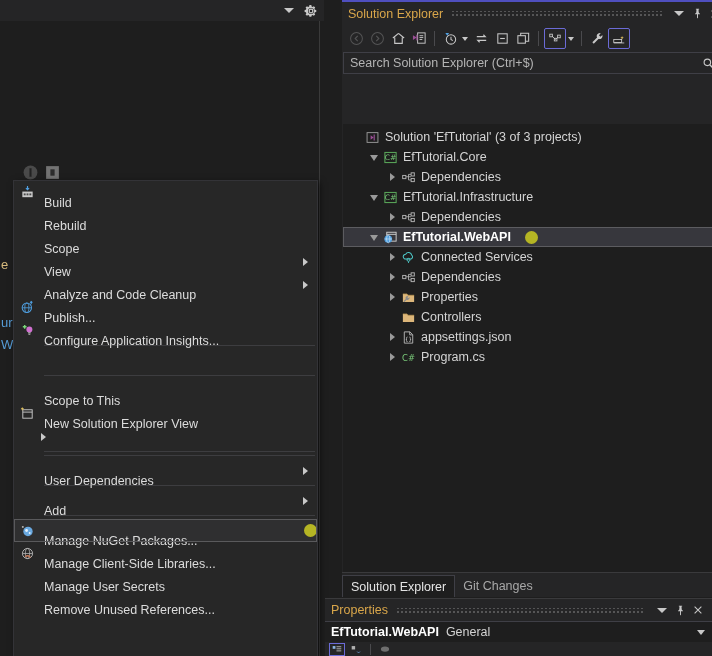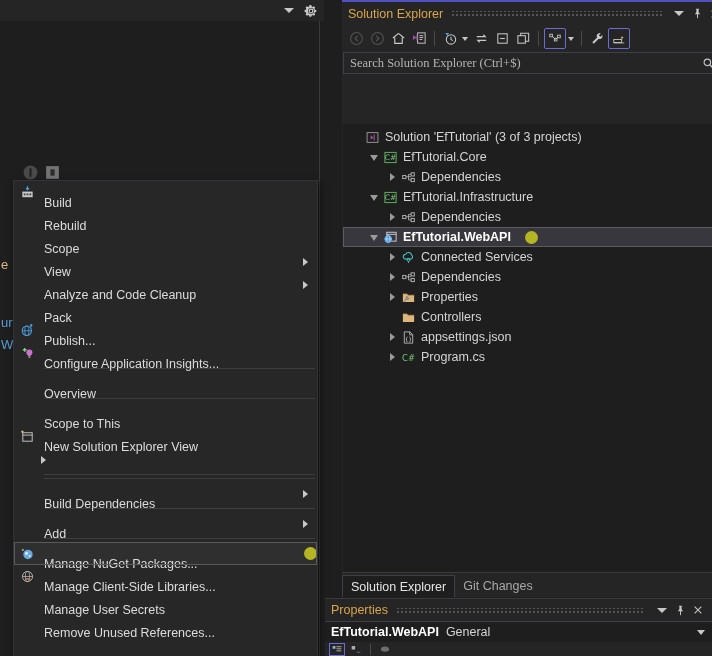--- a/index.html
+++ b/index.html
@@ -107,21 +107,21 @@
     border-top: 4px solid #c8c8c8; cursor: pointer; }
 
   .se-search {
     position: absolute; left: 1px; top: 52px; width: 385px; height: 22px;
     background: #252526; border: 1px solid #3f3f46;
     display: flex; align-items: center;
   }
   .se-search input {
     flex: 1; background: transparent; border: none; outline: none;
     color: #cfcfcf; font-size: 12.5px; padding-left: 6px;
-    font-family: Liberation Serif, serif;
+    font-family: Liberation Sans, sans-serif;
   }
   .se-search input::placeholder { color: #b4b4b4; }
   .se-search .srch-ic { width: 20px; display: flex; justify-content: center; cursor: pointer; }
 
   .se-tree {
     position: absolute; left: 1px; top: 76px; width: 385px; height: 495px;
     background: #1e1e1e; overflow: hidden; padding-top: 3px; margin-top: 48px;
   }
   .tr { position: relative; display: flex; align-items: center; height: 20px;
         font-size: 12.5px; color: #d4d4d4; cursor: pointer; white-space: nowrap; }
@@ -228,24 +228,20 @@
           <span class="ic"></span>
           <span class="lbl">View</span>
           <span class="arrow"></span>
         </div>
         <div class="ctx-item">
           <span class="ic"></span>
           <span class="lbl">Analyze and Code Cleanup</span>
           <span class="arrow"></span>
         </div>
         <div class="ctx-item">
-          <span class="ic"></span>
-          <span class="lbl">Pack</span>
-        </div>
-        <div class="ctx-item">
           <span class="ic">
             <svg width="15" height="15" viewBox="0 0 16 16">
               <circle cx="7.3" cy="8.3" r="5" fill="none" stroke="#4f9fe0" stroke-width="1.1"></circle>
               <ellipse cx="7.3" cy="8.3" rx="2.2" ry="5" fill="none" stroke="#4f9fe0" stroke-width=".9"></ellipse>
               <path d="M2.4 8.3h9.8" stroke="#4f9fe0" stroke-width=".9"></path>
               <path d="M12 4.5V1.8M10.8 2.9L12 1.7l1.2 1.2" stroke="#4f9fe0" stroke-width="1.1" fill="none"></path>
             </svg>
           </span>
           <span class="lbl">Publish...</span>
         </div>
@@ -255,21 +251,20 @@
               <path d="M3 4h4M5 2v4" stroke="#7ad67a" stroke-width="1.5"></path>
               <circle cx="10" cy="7" r="3.2" fill="#d070d0"></circle>
               <path d="M8.6 10.5h2.8M9 12h2" stroke="#c8c8c8" stroke-width="1"></path>
             </svg>
           </span>
           <span class="lbl">Configure Application Insights...</span>
         </div>
         <div class="ctx-sep"></div>
         <div class="ctx-item">
           <span class="ic"></span>
-          <span class="lbl">Overview</span>
         </div>
         <div class="ctx-sep"></div>
         <div class="ctx-item">
           <span class="ic"></span>
           <span class="lbl">Scope to This</span>
         </div>
         <div class="ctx-item">
           <span class="ic">
             <svg width="15" height="15" viewBox="0 0 16 16">
               <rect x="3" y="4" width="10" height="9" fill="none" stroke="#c8c8c8" stroke-width="1"></rect>
@@ -280,21 +275,21 @@
           <span class="lbl">New Solution Explorer View</span>
         </div>
         <div class="ctx-item">
           <span class="ic"></span>
           <span class="arrow"></span>
         </div>
         <div class="ctx-sep"></div>
         <div class="ctx-sep"></div>
         <div class="ctx-item">
           <span class="ic"></span>
-          <span class="lbl">Build Dependencies</span>
+          <span class="lbl">User Dependencies</span>
           <span class="arrow"></span>
         </div>
         <div class="ctx-sep"></div>
         <div class="ctx-item">
           <span class="ic"></span>
           <span class="lbl">Add</span>
           <span class="arrow"></span>
         </div>
         <div class="ctx-sep"></div>
         <div class="ctx-item sel">

